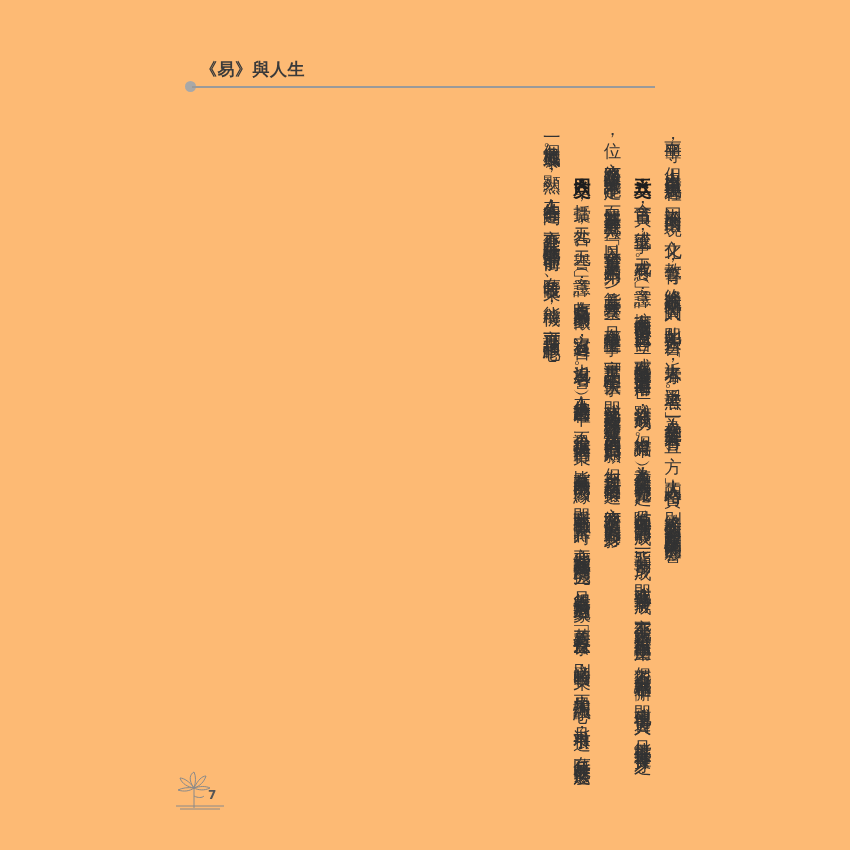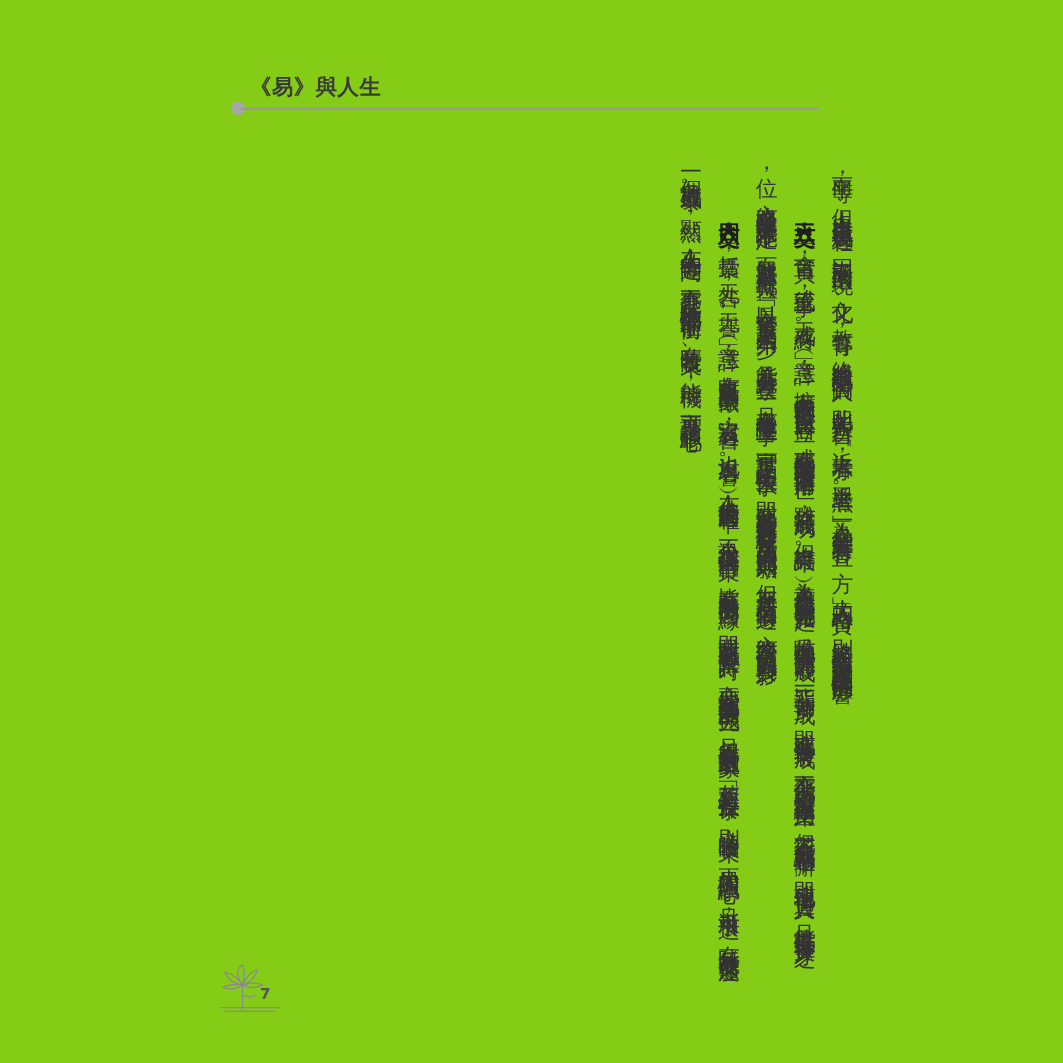--- a/index.html
+++ b/index.html
@@ -12,21 +12,21 @@
       height: 850px;
       position: relative;
       overflow: hidden;
       font-family: "DejaVu Serif", "Liberation Serif", serif;
       color: #2a2a2a;
     }
     .page {
       position: absolute;
       left: 0; top: 0;
       width: 850px; height: 850px;
-      background: #84cc16;
+      background: #fdba74;
     }
     .running-header {
       position: absolute;
       left: 200px;
       top: 58px;
       font-family: "DejaVu Sans", "Liberation Sans", sans-serif;
       font-weight: bold;
       font-size: 17px;
       color: #3a3a3a;
       letter-spacing: 0.5px;

